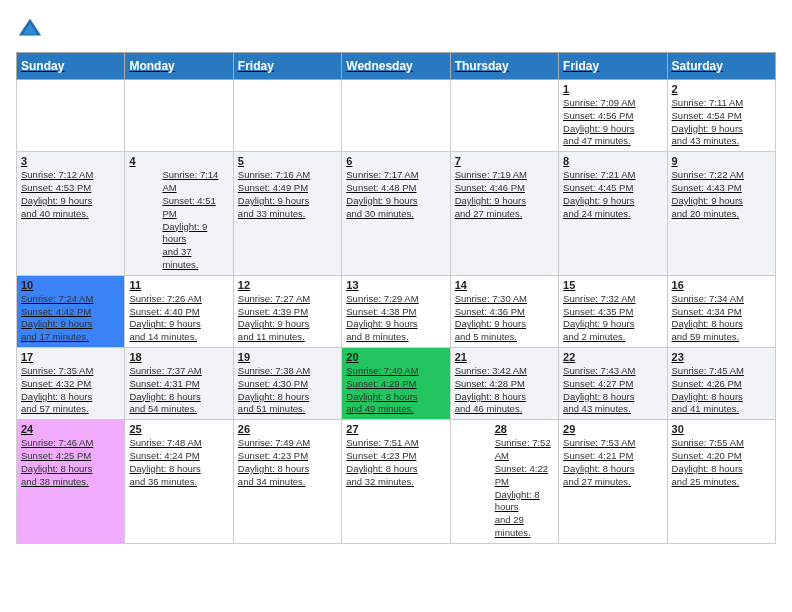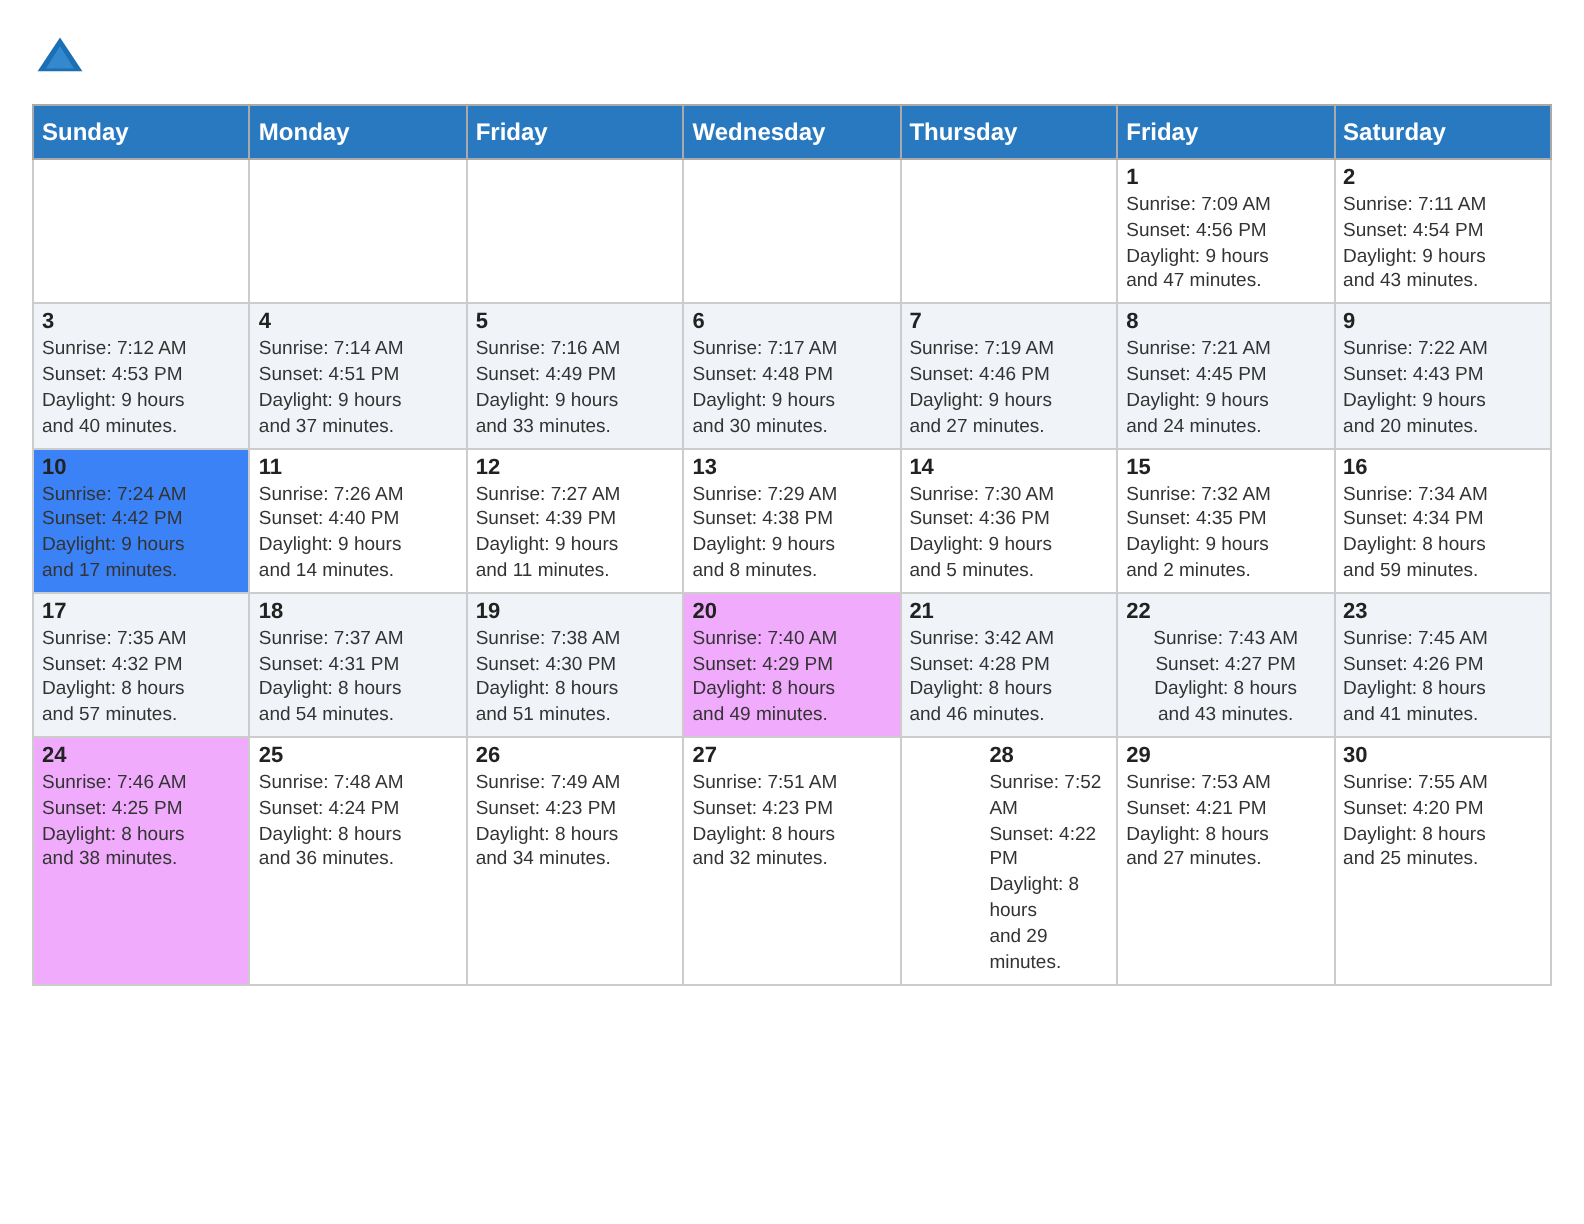--- a/index.html
+++ b/index.html
@@ -49,20 +49,21 @@
       color: #222;
       line-height: 1.1;
     }
     .location {
       font-size: 14px;
       color: #444;
     }
     .calendar {
       width: 100%;
       border-collapse: collapse;
+      text-decoration: underline;
     }
     .calendar th {
       background: #2979c0;
       color: #fff;
       font-size: 12px;
       font-weight: bold;
       padding: 6px 4px;
       text-align: left;
       border: 1px solid #aaa;
     }
@@ -155,21 +156,21 @@
       <tr>
         <td style="background: rgb(240, 244, 248);">
           <span class="day-number">3</span>
           <div class="day-info" style="white-space: pre-line;">Sunrise: 7:12 AM
 Sunset: 4:53 PM
 Daylight: 9 hours
 and 40 minutes.</div>
         </td>
         <td style="background: rgb(240, 244, 248);">
           <span class="day-number">4</span>
-          <div class="day-info" style="white-space: pre-line;">Sunrise: 7:14 AM
+          <div class="day-info" style="white-space: pre-line; margin-left: 33px;">Sunrise: 7:14 AM
 Sunset: 4:51 PM
 Daylight: 9 hours
 and 37 minutes.</div>
         </td>
         <td style="background: rgb(240, 244, 248);">
           <span class="day-number">5</span>
           <div class="day-info" style="white-space: pre-line;">Sunrise: 7:16 AM
 Sunset: 4:49 PM
 Daylight: 9 hours
 and 33 minutes.</div>
@@ -269,37 +270,37 @@
 Daylight: 8 hours
 and 54 minutes.</div>
         </td>
         <td style="background: rgb(240, 244, 248);">
           <span class="day-number">19</span>
           <div class="day-info" style="white-space: pre-line;">Sunrise: 7:38 AM
 Sunset: 4:30 PM
 Daylight: 8 hours
 and 51 minutes.</div>
         </td>
-        <td style="background: #f0abfc;">
+        <td style="background: #22c55e;">
           <span class="day-number">20</span>
           <div class="day-info" style="white-space: pre-line;">Sunrise: 7:40 AM
 Sunset: 4:29 PM
 Daylight: 8 hours
 and 49 minutes.</div>
         </td>
         <td style="background: rgb(240, 244, 248);">
           <span class="day-number">21</span>
           <div class="day-info" style="white-space: pre-line;">Sunrise: 3:42 AM
 Sunset: 4:28 PM
 Daylight: 8 hours
 and 46 minutes.</div>
         </td>
         <td style="background: rgb(240, 244, 248);">
           <span class="day-number">22</span>
-          <div class="day-info" style="white-space: pre-line; text-align: center;">Sunrise: 7:43 AM
+          <div class="day-info" style="white-space: pre-line;">Sunrise: 7:43 AM
 Sunset: 4:27 PM
 Daylight: 8 hours
 and 43 minutes.</div>
         </td>
         <td style="background: rgb(240, 244, 248);">
           <span class="day-number">23</span>
           <div class="day-info" style="white-space: pre-line;">Sunrise: 7:45 AM
 Sunset: 4:26 PM
 Daylight: 8 hours
 and 41 minutes.</div>

